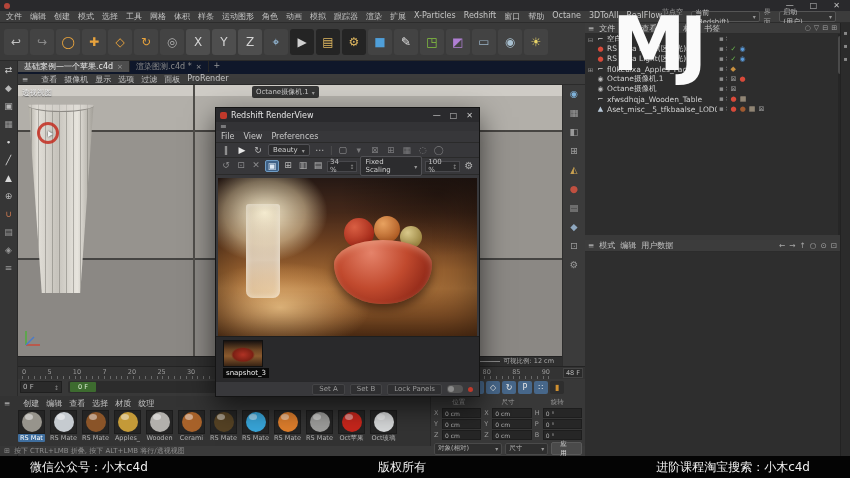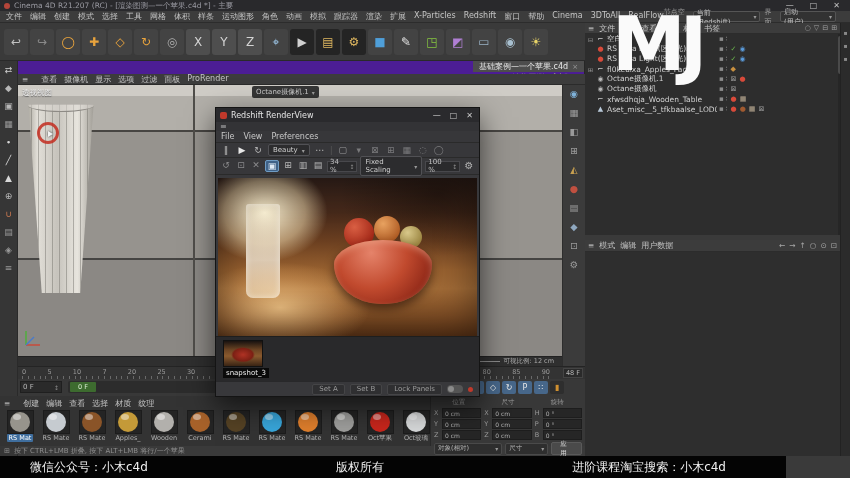--- a/index.html
+++ b/index.html
@@ -32,22 +32,22 @@
            display:flex;align-items:center;gap:2px;padding:0 4px;box-sizing:border-box;}
   .ic{width:24px;height:26px;border-radius:3px;background:#434343;display:flex;align-items:center;
       justify-content:center;font-size:12px;flex:0 0 auto;}
 
   
   .palette{left:0;top:61px;width:18px;height:395px;background:#363636;border-right:1px solid #2a2a2a;
            display:flex;flex-direction:column;align-items:center;gap:9px;padding-top:5px;box-sizing:border-box;}
   .pic{font-size:9px;line-height:9px;}
 
   
-  .doctabs{left:18px;top:61px;width:567px;height:13px;background:#4c1d95;display:flex;align-items:flex-end;
-           font-size:8px;flex-direction:column;}
+  .doctabs{left:18px;top:61px;width:567px;height:13px;background:#0f172a;display:flex;align-items:flex-start;
+           font-size:8px;}
   .dtab{display:flex;align-items:center;gap:4px;padding:0 6px;color:#8a8a8a;border-right:1px solid #262626;}
   .dtab.active{background:#4d4d4d;color:#e8e8e8;}
   .dtab .x{font-size:7px;color:#9a9a9a;}
   .dtab-add{display:flex;align-items:center;padding:0 5px;color:#9a9a9a;}
 
   
   .vpmenu{left:18px;top:74px;width:567px;height:11px;background:#3c3c3c;border-bottom:1px solid #2b2b2b;
           display:flex;align-items:center;gap:7px;padding-left:4px;font-size:7.5px;color:#bcbcbc;box-sizing:border-box;}
 
   
@@ -96,21 +96,21 @@
   .tslider{position:absolute;left:50px;top:2px;width:360px;height:12px;background:#2c2c2c;border-radius:2px;}
   .tgreen{position:absolute;left:2px;top:1px;width:26px;height:10px;background:#3d6b2f;color:#d8ecd0;
           font-size:6.5px;display:flex;align-items:center;justify-content:center;border-radius:1px;}
   .keyicons{position:absolute;left:420px;top:2px;display:flex;gap:2px;}
   .kic{width:14px;height:13px;border-radius:2px;display:flex;align-items:center;justify-content:center;
        font-size:8px;}
 
   
   .mats{left:0;top:396px;width:430px;height:50px;background:#333;box-sizing:border-box;}
   .matmenu{display:flex;gap:7px;align-items:center;padding:2px 0 1px 4px;font-size:7.5px;color:#b8b8b8;}
-  .swatches{display:flex;gap:8px;padding-left:6px;}
+  .swatches{display:flex;gap:1px;padding-left:16px;}
   .sw{width:31px;display:flex;flex-direction:column;align-items:center;}
   .sw-tile{width:27px;height:24px;background:#242424;border:1px solid #1c1c1c;display:flex;align-items:center;
            justify-content:center;box-sizing:border-box;}
   .sw-ball{width:20px;height:20px;border-radius:50%;position:relative;}
   .sw-ball::after{content:"";position:absolute;left:3px;top:2px;width:8px;height:6px;border-radius:50%;
                   background:rgba(255,255,255,.45);}
   .sw-label{font-size:6.5px;color:#b0b0b0;line-height:8px;max-width:30px;overflow:hidden;white-space:nowrap;}
   .sw-label.sel{background:#3f6e9e;color:#fff;padding:0 2px;border-radius:1px;}
 
   
@@ -125,22 +125,22 @@
         display:flex;align-items:center;padding-left:2px;}
   .cbottom{display:flex;gap:3px;margin-top:2px;align-items:center;}
   .cdd{background:#2e2e2e;border:1px solid #4a4a4a;border-radius:2px;font-size:6.5px;color:#b8b8b8;
        height:10px;display:flex;align-items:center;justify-content:space-between;padding:0 3px;}
   .apply{margin-left:auto;background:#4a4a4a;border:1px solid #5a5a5a;border-radius:2px;font-size:6.5px;
          color:#d8d8d8;height:11px;display:flex;align-items:center;padding:0 8px;}
 
   
   .statusbar{left:0;top:446px;width:585px;height:10px;display:flex;align-items:center;gap:4px;
              padding-left:4px;font-size:7px;color:#8f8f8f;box-sizing:border-box;}
-  .footer{left:0;top:456px;width:786px;height:22px;background:#040404;display:flex;align-items:center;
-          justify-content:space-between;padding:0 60px 0 30px;box-sizing:border-box;font-size:12px;color:#f0f0f0;}
+  .footer{left:0;top:456px;width:850px;height:22px;background:#040404;display:flex;align-items:center;
+          justify-content:space-between;padding:0 40px 0 30px;box-sizing:border-box;font-size:12px;color:#f0f0f0;}
 
   
   .omhead{left:585px;top:23px;width:255px;height:11px;background:#3c3c3c;border-bottom:1px solid #2c2c2c;
           display:flex;align-items:center;gap:5px;padding:0 3px;font-size:7.5px;color:#bcbcbc;box-sizing:border-box;}
   .omhead .right{margin-left:auto;display:flex;gap:3px;font-size:7px;color:#a0a0a0;}
   .ombody{left:585px;top:34px;width:253px;height:201px;background:#2d2d2d;overflow:hidden;}
   .omrow{height:10px;display:flex;align-items:center;gap:2px;padding-left:3px;font-size:7.5px;white-space:nowrap;}
   .omrow .exp{width:6px;font-size:6px;color:#9a9a9a;}
   .omrow .oicon{width:9px;text-align:center;font-size:7px;}
   .omrow .oname{width:110px;overflow:hidden;color:#d2d2d2;}
@@ -219,21 +219,20 @@
   .toggle::after{content:"";position:absolute;left:1px;top:1px;width:6px;height:6px;border-radius:50%;background:#8a8a8a;}
   .reddot{width:5px;height:5px;border-radius:50%;background:#c0392b;}
 </style>
 </head>
 <body>
 
 <div id="root">
 
   <div class="abs titlebar">
     <span class="c4dlogo"></span>
-    <span class="title">Cinema 4D R21.207 (RC) - [渲染图测—一个苹果.c4d *] - 主要</span>
     <span class="winctl">
       <span>—</span>
       <span>□</span>
       <span>✕</span>
     </span>
   </div>
 
   <div class="abs menubar">
     <span class="mb-items">
 
@@ -250,21 +249,21 @@
         <span class="mb-item">角色</span>
         <span class="mb-item">动画</span>
         <span class="mb-item">模拟</span>
         <span class="mb-item">跟踪器</span>
         <span class="mb-item">渲染</span>
         <span class="mb-item">扩展</span>
         <span class="mb-item">X-Particles</span>
         <span class="mb-item">Redshift</span>
         <span class="mb-item">窗口</span>
         <span class="mb-item">帮助</span>
-        <span class="mb-item">Cinema</span>
+        <span class="mb-item">Octane</span>
         <span class="mb-item">3DToAll</span>
         <span class="mb-item">RealFlow</span>
       </span>
     <span class="mb-right">
       <span class="mb-label">节点空间:</span>
       <span class="mb-dd">
         <span>当前 (Redshift)</span>
         <span class="caret">▾</span>
       </span>
       <span class="mb-label">界面</span>
@@ -686,21 +685,21 @@
       <span class="cdd" style="width:36px">
         <span>尺寸</span>
         <span class="caret">▾</span>
       </span>
       <span class="apply">应用</span>
     </div>
   </div>
 
   <div class="abs statusbar">
     <span>⊞</span>
-    <span>按下 CTRL+LMB 折叠, 按下 ALT+LMB 将行/一个苹果</span>
+    <span>按下 CTRL+LMB 折叠, 按下 ALT+LMB 将行/透视视图</span>
   </div>
 
   <div class="abs footer">
     <span>微信公众号：小木c4d</span>
     <span>版权所有</span>
     <span>进阶课程淘宝搜索：小木c4d</span>
   </div>
 
   <div class="abs omhead">
     <span>≡</span>

